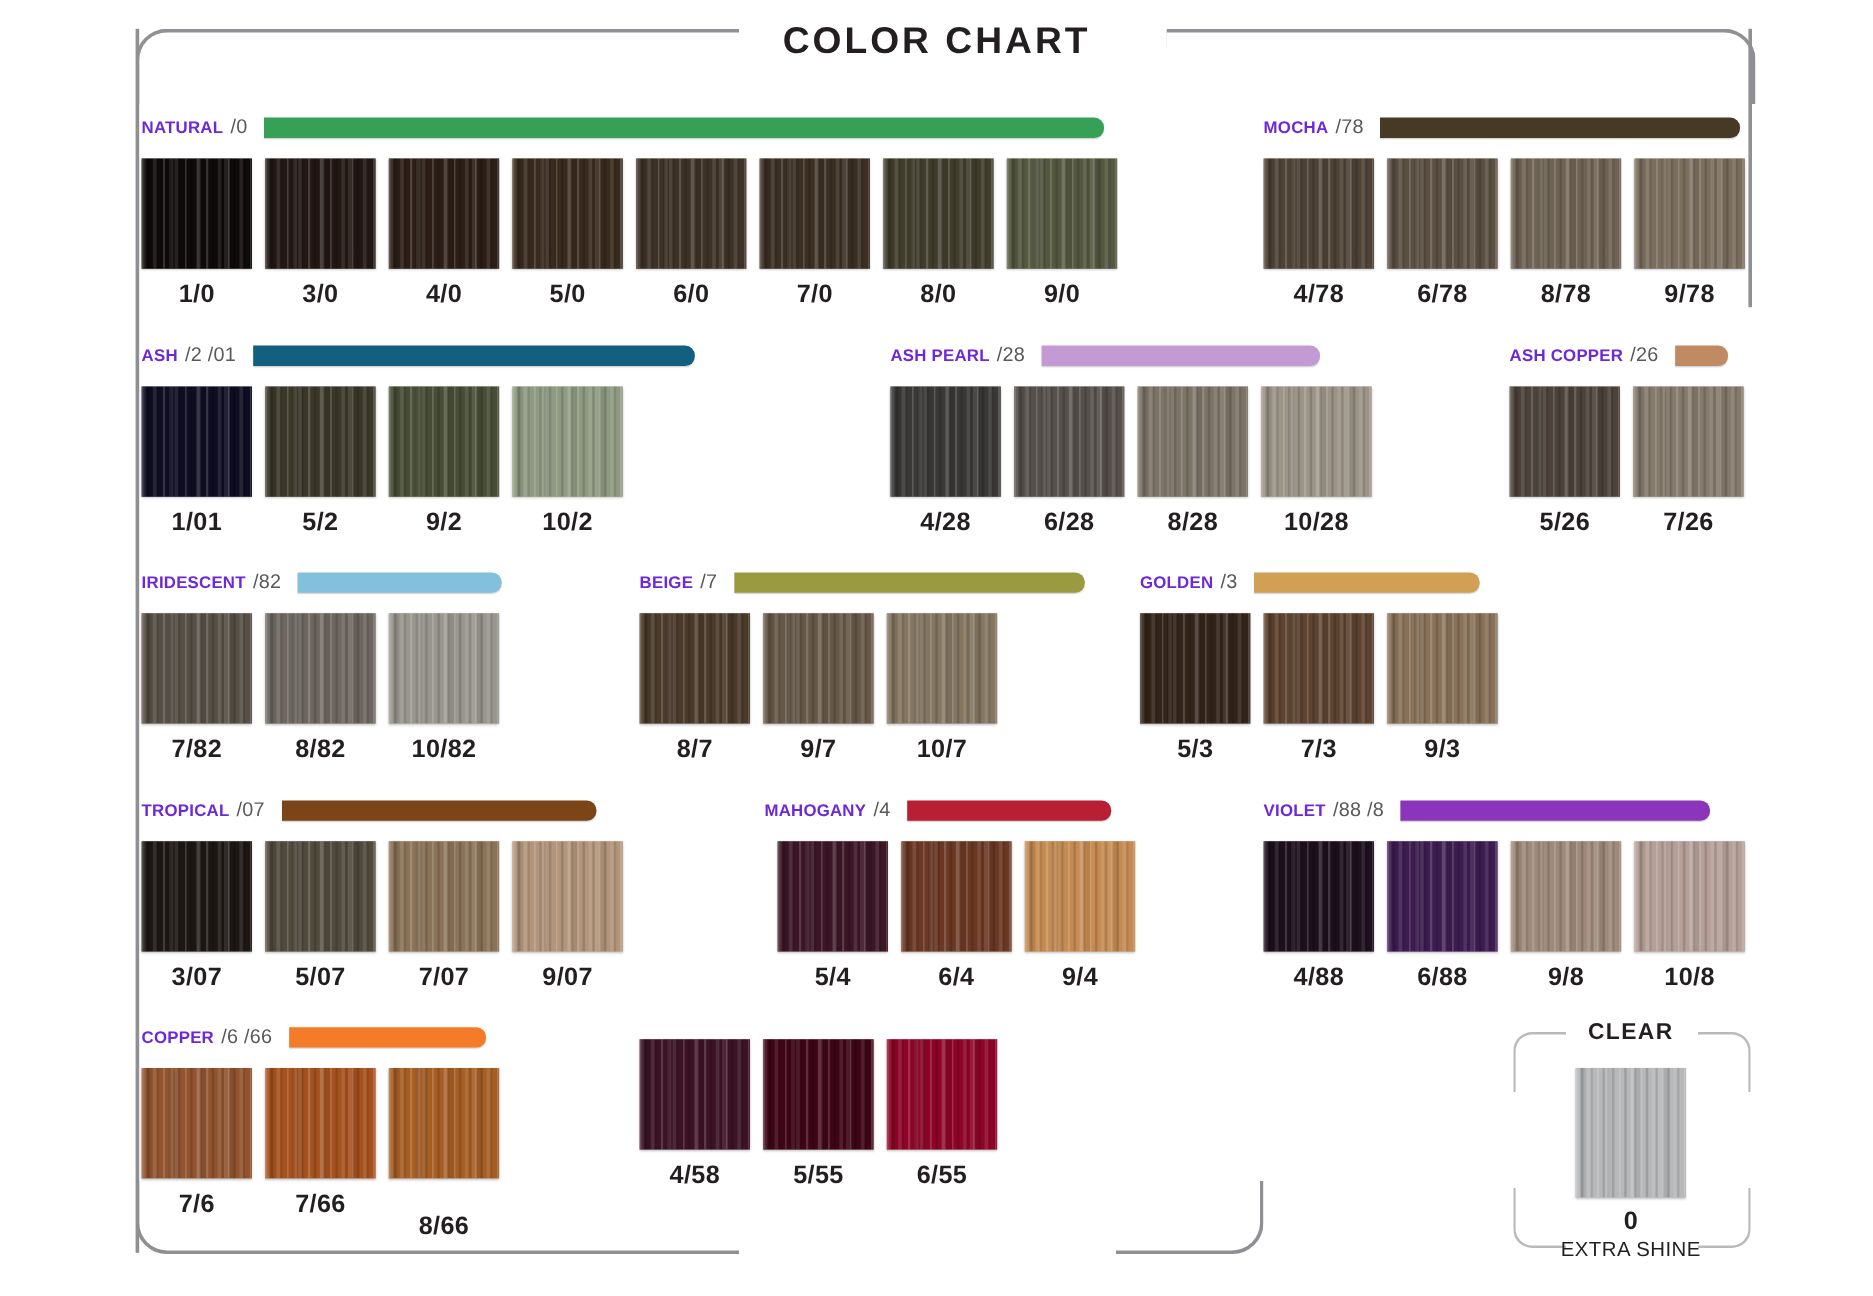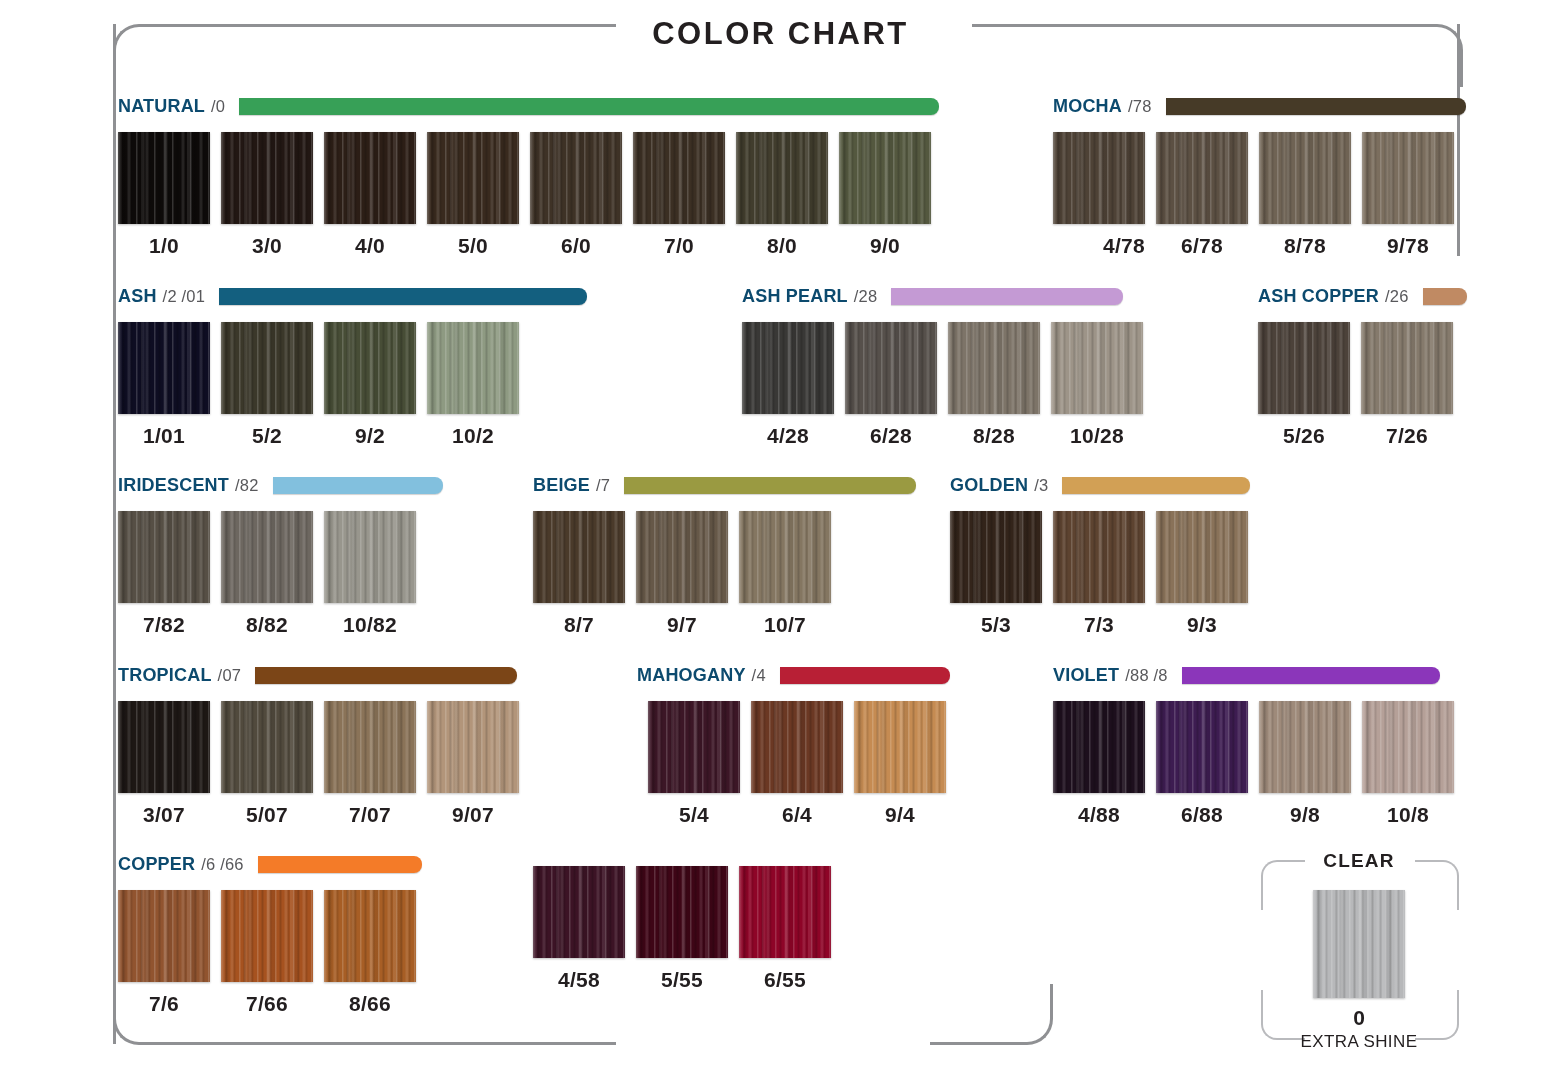--- a/index.html
+++ b/index.html
@@ -30,21 +30,21 @@
     position:absolute;left:0;right:0;top:16px;text-align:center;
     font-size:31px;font-weight:bold;letter-spacing:2.5px;color:#231f20;
   }
 
   
   .group{position:absolute;}
   .group-head{
     display:flex;align-items:center;height:24px;white-space:nowrap;
   }
   .group-name{
-    font-size:18px;font-weight:bold;color:#0c4a6e;letter-spacing:0.2px;
+    font-size:14px;font-weight:bold;color:#6d28d9;letter-spacing:0.2px;
   }
   .group-codes{
     font-size:16.5px;font-weight:normal;color:#58585b;margin-left:6px;letter-spacing:0.2px;
   }
   .group-bar{
     height:17px;margin-left:14px;border-radius:0 8px 8px 0;
     box-shadow:0 1px 1px rgba(0,0,0,.18);
   }
 
   .swatch-row{display:flex;margin-top:14px;}
@@ -145,21 +145,21 @@
           </div>
         </div>
       </div>
       <div class="group" style="left: 1053px; top: 94px;">
         <div class="group-head">
           <span class="group-name">MOCHA</span>
           <span class="group-codes">/78</span>
           <div class="group-bar" style="width: 300px; background: rgb(70, 58, 39);"></div>
         </div>
         <div class="swatch-row">
-          <div class="swatch-cell" style="margin-right: 11px; align-items: flex-end;">
+          <div class="swatch-cell" style="margin-right: 11px;">
             <div class="swatch" style="background: rgb(78, 66, 54);"></div>
             <div class="swatch-label">4/78</div>
           </div>
           <div class="swatch-cell" style="margin-right: 11px;">
             <div class="swatch" style="background: rgb(92, 80, 67);"></div>
             <div class="swatch-label">6/78</div>
           </div>
           <div class="swatch-cell" style="margin-right: 11px;">
             <div class="swatch" style="background: rgb(111, 99, 84);"></div>
             <div class="swatch-label">8/78</div>
@@ -379,21 +379,21 @@
         </div>
         <div class="swatch-row">
           <div class="swatch-cell" style="margin-right: 11px;">
             <div class="swatch" style="background: rgb(145, 84, 47);"></div>
             <div class="swatch-label">7/6</div>
           </div>
           <div class="swatch-cell" style="margin-right: 11px;">
             <div class="swatch" style="background: rgb(166, 82, 31);"></div>
             <div class="swatch-label">7/66</div>
           </div>
-          <div class="swatch-cell" style="margin-right: 11px;">
+          <div class="swatch-cell" style="margin-right: 11px; gap: 18px;">
             <div class="swatch" style="background: rgb(167, 94, 37);"></div>
             <div class="swatch-label">8/66</div>
           </div>
         </div>
       </div>
       <div class="group" style="left: 533px; top: 852px;">
         <div class="swatch-row">
           <div class="swatch-cell" style="margin-right: 11px;">
             <div class="swatch" style="background: rgb(60, 19, 37);"></div>
             <div class="swatch-label">4/58</div>

